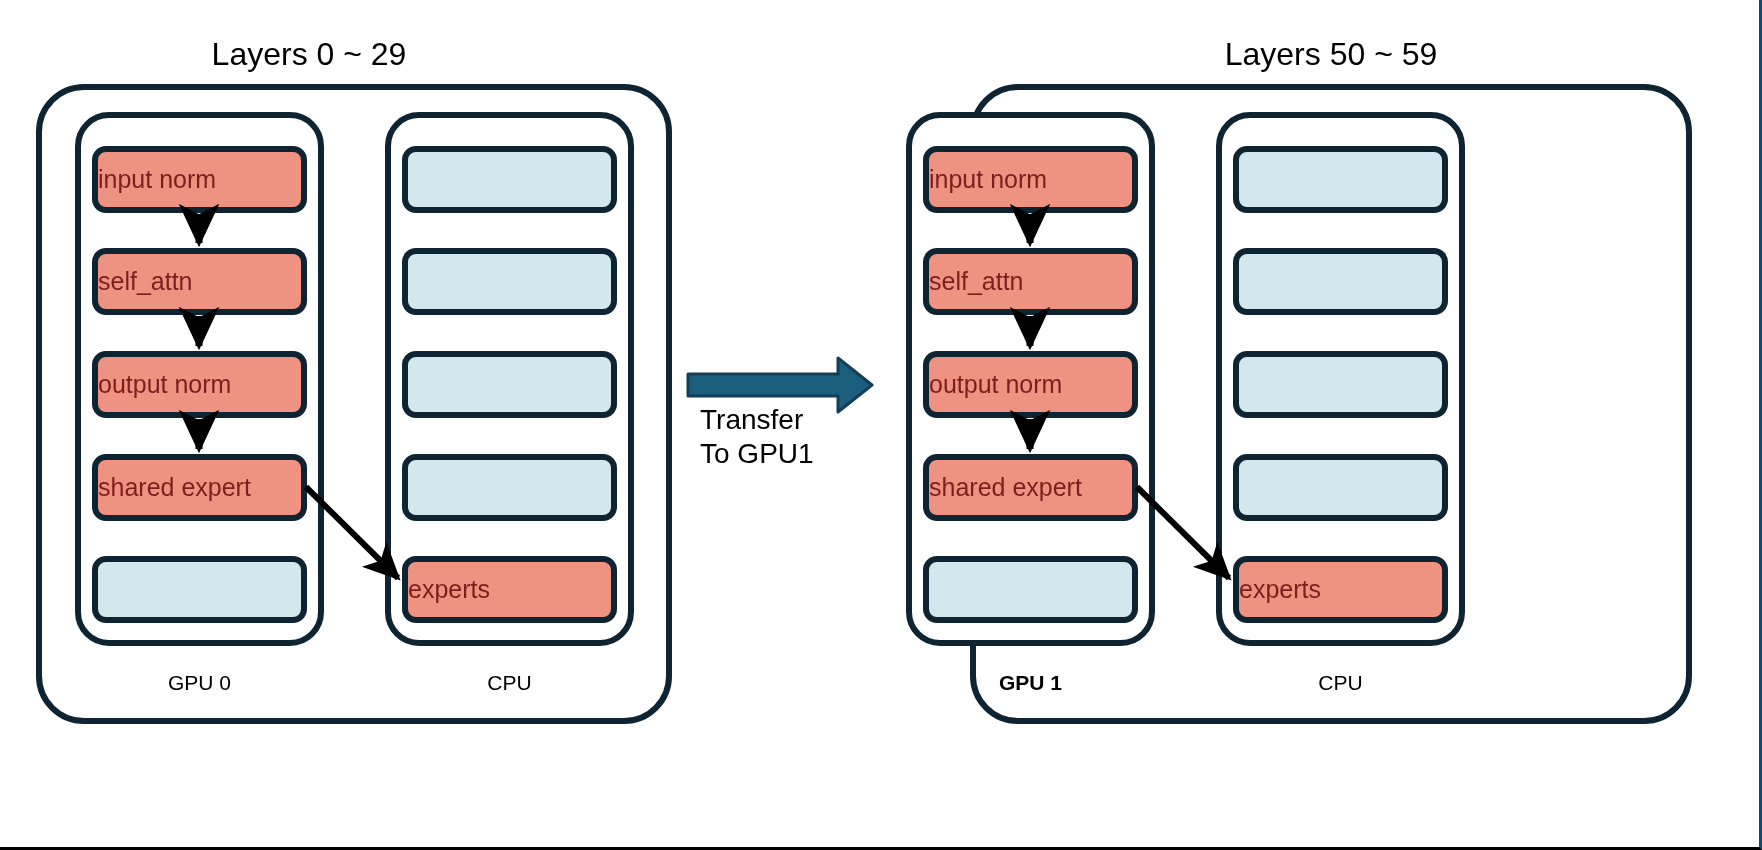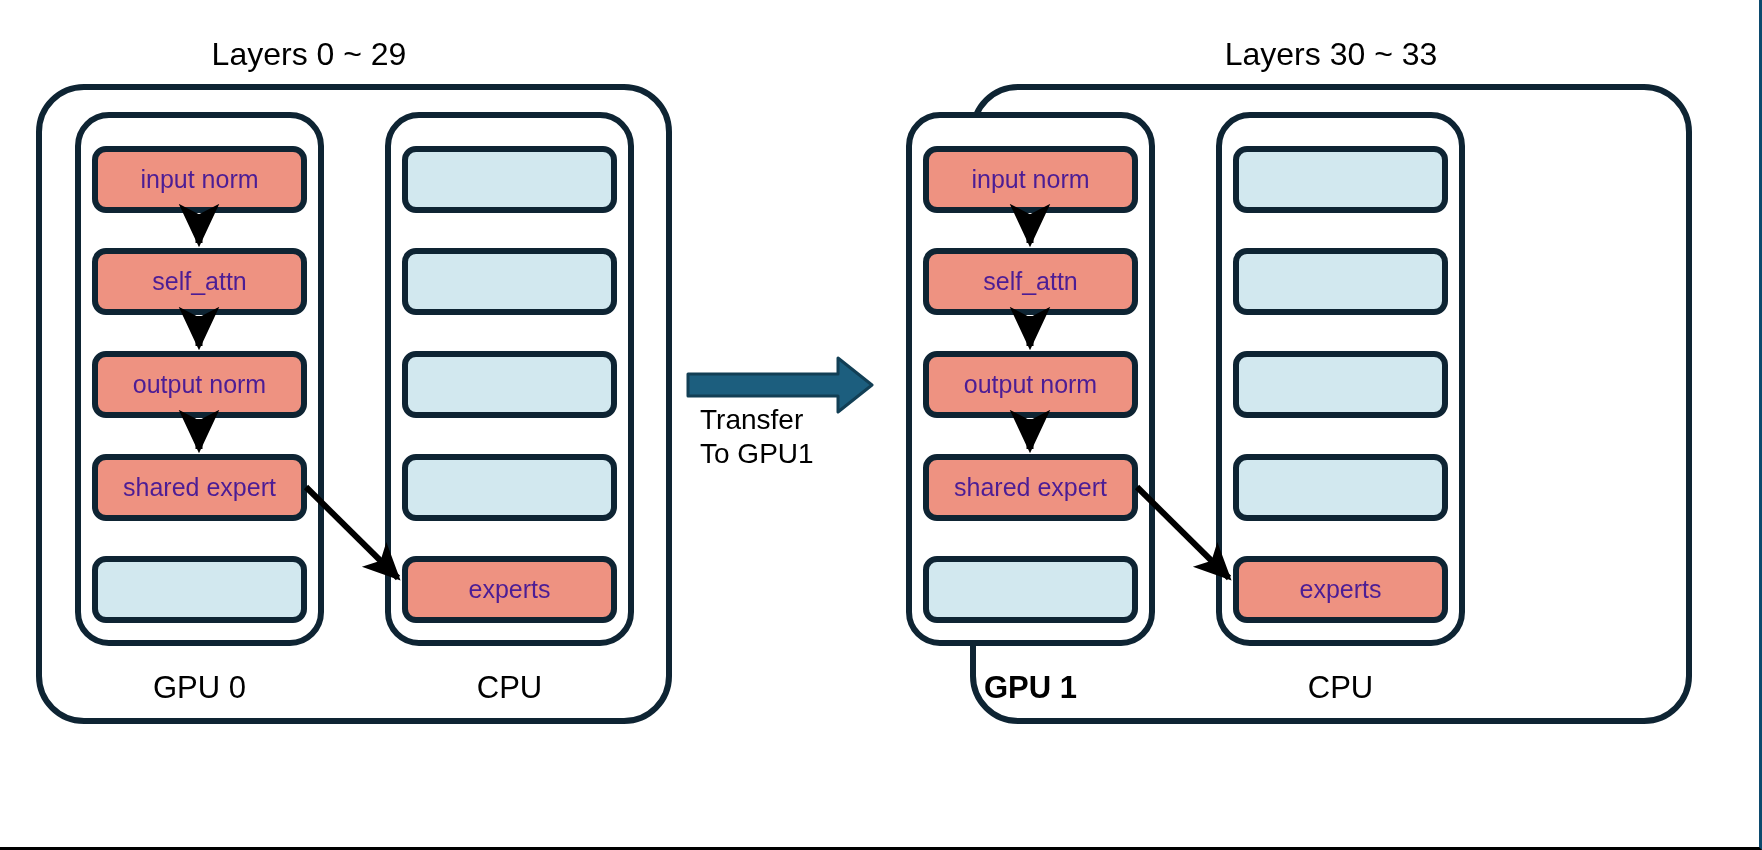--- a/index.html
+++ b/index.html
@@ -44,30 +44,29 @@
     border-radius: 34px;
     background: #ffffff;
   }
   .unit {
     position: absolute;
     box-sizing: border-box;
     border: 6px solid #0E2433;
     border-radius: 14px;
     display: flex;
     align-items: center;
-    justify-content: center;
     font-size: 25px;
-    color: #4c1d95;
+    color: #7f1d1d;
     white-space: nowrap;
   }
   .unit.salmon { background: #EE9281; }
   .unit.blue   { background: #D2E8EF; }
   .device-label {
     position: absolute;
-    font-size: 31px;
+    font-size: 21px;
     line-height: 1;
     color: #000000;
     text-align: center;
     white-space: nowrap;
   }
   .flow-svg {
     position: absolute;
     left: 0;
     top: 0;
     width: 1762px;
@@ -124,21 +123,21 @@
   <div class="unit blue" style="left:402px; top:454px; width:215px; height:67px;">
     <span></span>
   </div>
   <div class="unit salmon" style="left:402px; top:556px; width:215px; height:67px;">
     <span>experts</span>
   </div>
 
   <div class="device-label" style="left:75px; top:672px; width:249px;">GPU 0</div>
   <div class="device-label" style="left:385px; top:672px; width:249px;">CPU</div>
 
-  <div class="panel-title" style="left:970px; top:38px; width:722px;">Layers 30 ~ 33</div>
+  <div class="panel-title" style="left:970px; top:38px; width:722px;">Layers 50 ~ 59</div>
 
   <div class="outer-box" style="left:970px; top:84px; width:722px; height:640px;"></div>
 
   <div class="column-box" style="left:905px; top:112px; width:249px; height:534px; left:906px;"></div>
 
   <div class="unit salmon" style="left:923px; top:146px; width:215px; height:67px;">
     <span>input norm</span>
   </div>
   <div class="unit salmon" style="left:923px; top:248px; width:215px; height:67px;">
     <span>self_attn</span>

